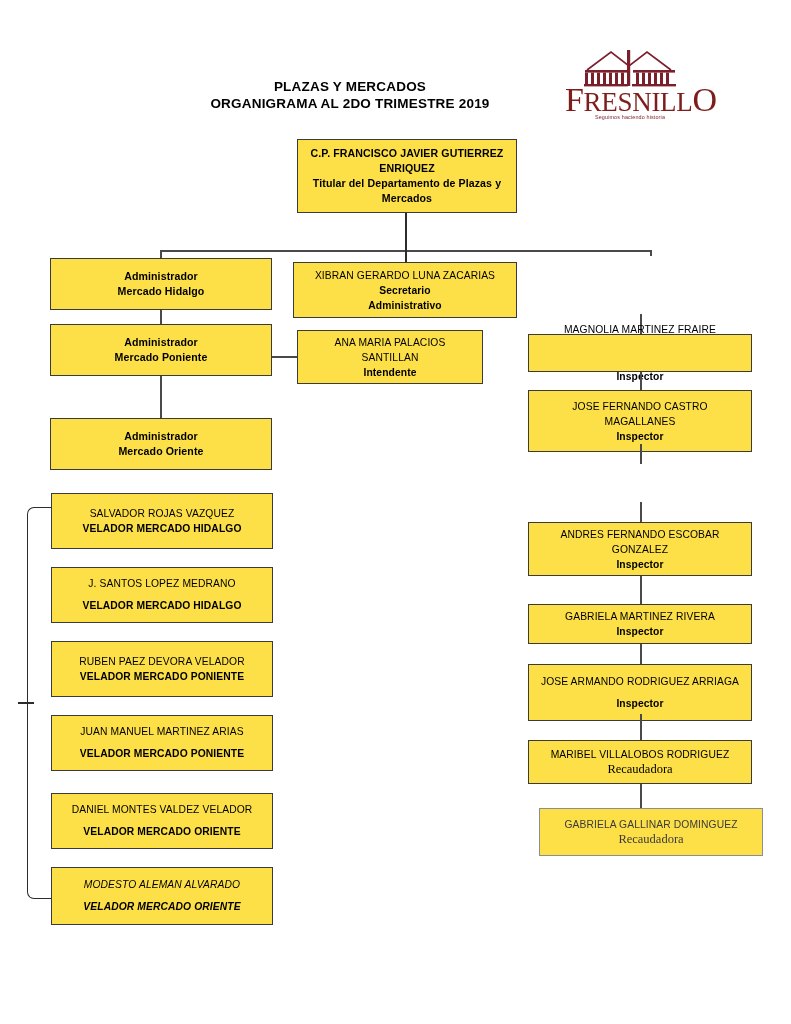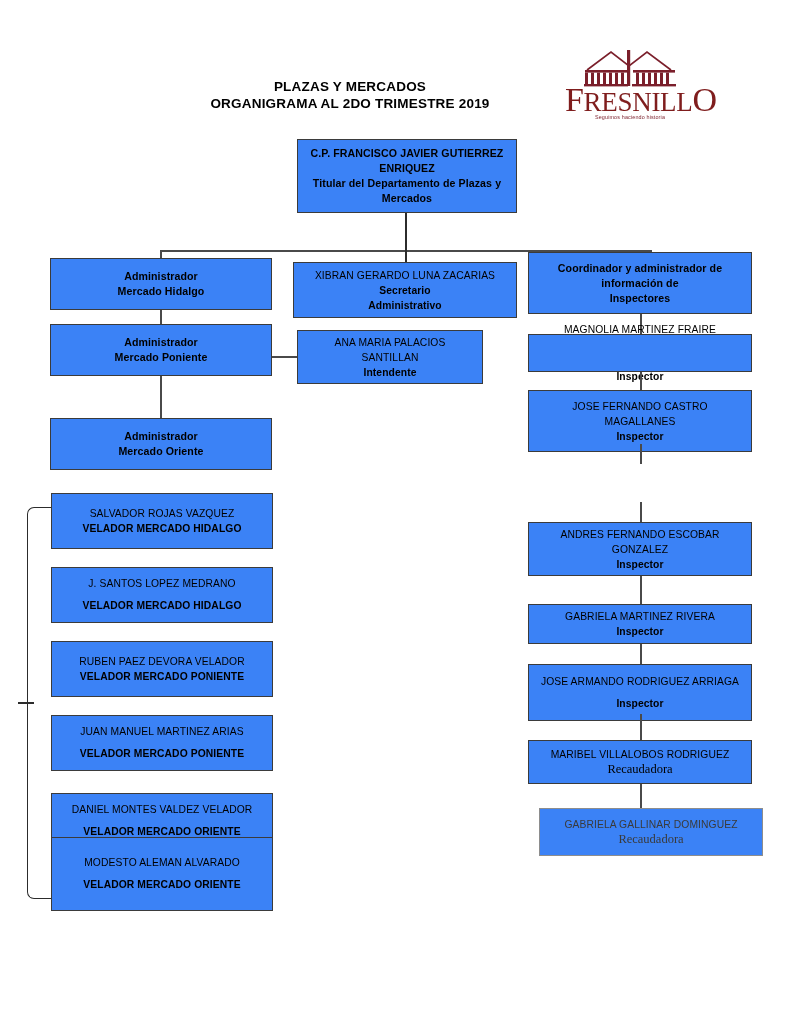--- a/index.html
+++ b/index.html
@@ -17,21 +17,21 @@
   #logo{position:absolute;left:565px;top:44px;width:130px;height:82px;}
   #logo .wordmark{position:absolute;left:0;top:42px;width:130px;text-align:center;
       font-family:"Liberation Serif",serif;color:#7f1d1d;font-size:27px;line-height:27px;
       letter-spacing:-0.3px;font-weight:400;}
   #logo .wordmark .cap{font-size:34px;}
   #logo .tag{position:absolute;left:0;top:70px;width:130px;text-align:center;
       font-family:"Liberation Sans",sans-serif;color:#7B1F2B;font-size:5.4px;
       letter-spacing:.15px;}
 
   
-  .box{position:absolute;box-sizing:border-box;background:#3b82f6;
+  .box{position:absolute;box-sizing:border-box;background:#fde047;
        border:1.2px solid #3b3b3b;display:flex;flex-direction:column;
        align-items:center;justify-content:center;text-align:center;}
   .box .ln{display:block;width:100%;line-height:15px;}
   .nm{font-size:10.3px;font-weight:400;letter-spacing:.1px;}
   .rl{font-size:10.3px;font-weight:bold;letter-spacing:.1px;}
   .bld{font-size:10.6px;font-weight:bold;letter-spacing:.1px;}
   .serif-role{font-family:"Liberation Serif",serif;font-size:12.5px;font-weight:400;}
   .gray-box{border-color:#8d8d8d;color:#3a3a3a;}
   .gray-box .nm,.gray-box .serif-role{color:#3a3a3a;}
   .spaced .ln{line-height:22px;}
@@ -126,25 +126,20 @@
   </div>
 
   <div class="box" style="left:297px;top:330px;width:186px;height:54px;">
     <span class="ln nm">ANA MARIA PALACIOS</span>
     <span class="ln nm">SANTILLAN</span>
     <span class="ln rl">Intendente</span>
   </div>
 
   <div class="hline" style="left:272px;top:356px;width:25px;"></div>
 
-  <div class="box" style="left:528px;top:252px;width:224px;height:62px;">
-    <span class="ln bld">Coordinador y administrador de</span>
-    <span class="ln bld">información de</span>
-    <span class="ln bld">Inspectores</span>
-  </div>
 
   <div class="vline" style="left:640px;top:314px;height:20px;"></div>
   <div class="box" style="left:528px;top:334px;width:224px;height:38px;gap:32px;">
     <span class="ln nm">MAGNOLIA MARTINEZ FRAIRE</span>
     <span class="ln rl">Inspector</span>
   </div>
 
   <div class="vline" style="left:640px;top:372px;height:18px;"></div>
   <div class="box" style="left:528px;top:390px;width:224px;height:62px;">
     <span class="ln nm">JOSE FERNANDO CASTRO</span>
@@ -206,18 +201,18 @@
   <div class="box spaced" style="left:51px;top:715px;width:222px;height:56px;">
     <span class="ln nm">JUAN MANUEL MARTINEZ ARIAS</span>
     <span class="ln rl">VELADOR MERCADO PONIENTE</span>
   </div>
 
   <div class="box spaced" style="left:51px;top:793px;width:222px;height:56px;">
     <span class="ln nm">DANIEL MONTES VALDEZ VELADOR</span>
     <span class="ln rl">VELADOR MERCADO ORIENTE</span>
   </div>
 
-  <div class="box spaced" style="left:51px;top:837px;width:222px;height:74px;">
+  <div class="box spaced" style="left:51px;top:867px;width:222px;height:58px;font-style:italic;">
     <span class="ln nm">MODESTO ALEMAN ALVARADO</span>
     <span class="ln rl">VELADOR MERCADO ORIENTE</span>
   </div>
 
 </div>
 
 </body></html>

